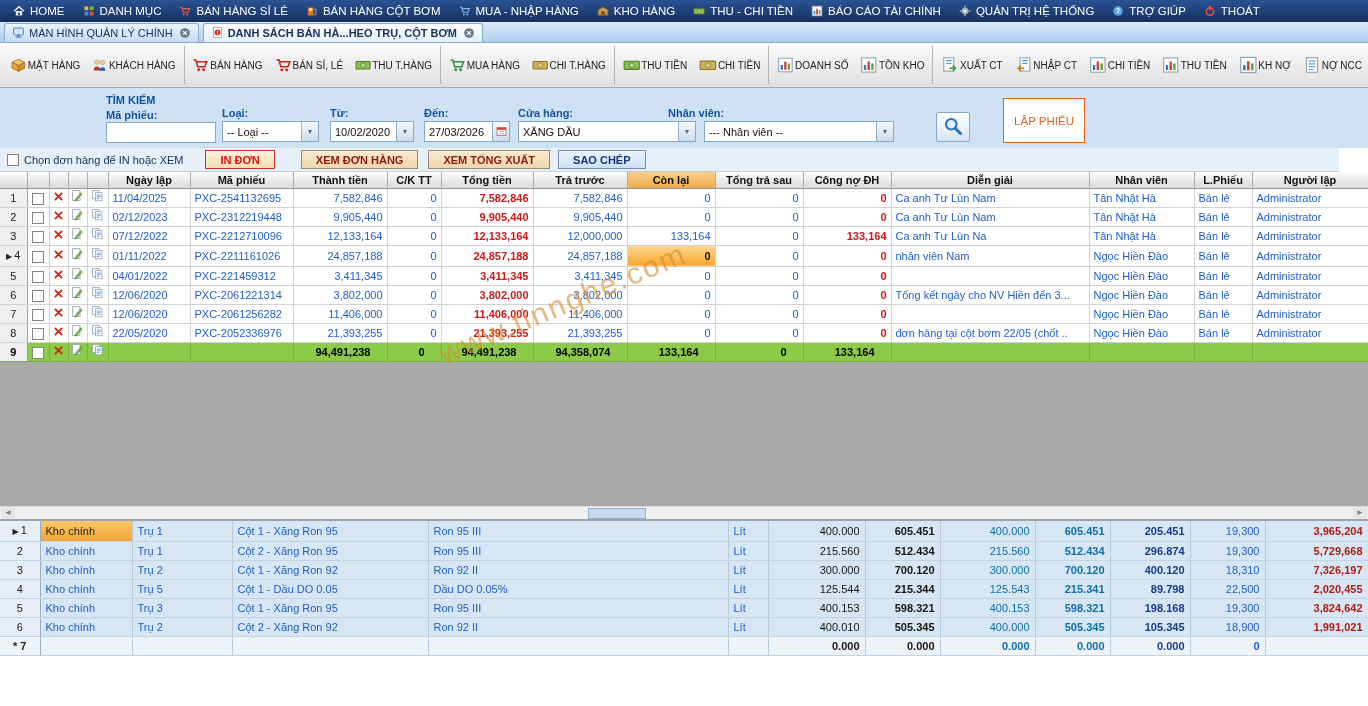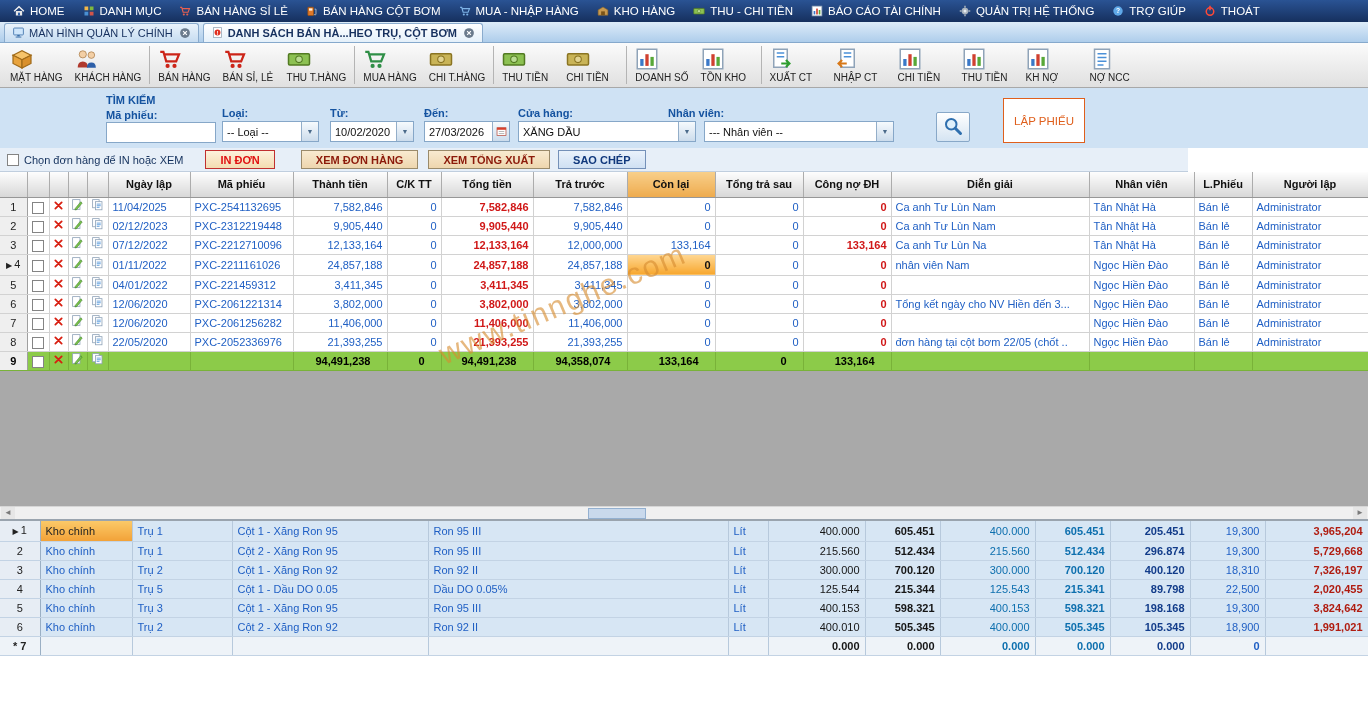--- a/index.html
+++ b/index.html
@@ -12,50 +12,50 @@
 .mitem{display:flex;align-items:center;gap:5px;color:#fff;font-size:11.5px;padding:0 9px;height:22px;white-space:nowrap;cursor:default}
 
 
 .tabbar{position:absolute;left:0;top:22px;width:1368px;height:21px;background:linear-gradient(#ddecf9,#aecdeb);border-bottom:1px solid #86a9cc;display:flex;align-items:flex-end}
 .tab{display:inline-flex;align-items:center;gap:4px;height:19px;margin:0 0 0 4px;padding:0 7px;border:1px solid #8aabcd;border-bottom:none;background:linear-gradient(#eaf3fb,#c6dcf1);border-radius:3px 3px 0 0;color:#16305e;white-space:nowrap}
 .tab.active{background:linear-gradient(#ffffff,#e4f0fa);font-weight:bold}
 .tabclose{display:inline-flex;margin-left:2px}
 
 
 .toolbar{position:absolute;left:0;top:43px;width:1368px;height:45px;background:linear-gradient(#fbfbfb,#e0e0e0);border-bottom:1px solid #a8a8a8;display:flex;align-items:center;padding-left:4px}
-.titem{display:flex;flex-direction:column;justify-content:center;gap:1px;min-width:64px;height:43px;padding:0 6px;color:#222}
+.titem{display:flex;flex-direction:row;align-items:center;justify-content:center;gap:1px;min-width:64px;height:43px;padding:0 6px;color:#222}
 .tlabel{font-size:10px;white-space:nowrap}
 .tsep{width:1px;height:38px;background:#b4b4b4;margin:0 2px}
 
 
 .filterbar{position:absolute;left:0;top:88px;width:1368px;height:60px;background:#cfe2f4}
 .gbox{position:absolute;left:3px;top:1px;width:94px;height:56px;border:1px solid #93b4d4;padding:1px 0 0 0}
 .gbox legend{font-weight:bold;color:#1553a0;font-size:11px;margin-left:4px;padding:0 3px}
 .fcheck{display:flex;align-items:center;gap:4px;color:#1553a0;margin:2px 0 0 7px;font-size:11px;white-space:nowrap}
 .flabel{position:absolute;font-weight:bold;color:#1553a0;white-space:nowrap}
 .tbx{position:absolute;height:21px;border:1px solid #86a7c8;background:#fff;font-family:"Liberation Sans",sans-serif;font-size:11px;padding:0 4px}
 .fld{position:absolute;top:33px;height:21px;background:#fff;border:1px solid #86a7c8;display:flex;align-items:center;color:#111}
 .fld .val{flex:1;padding:0 4px;white-space:nowrap;overflow:hidden}
 .fld .ddbtn{width:17px;height:100%;background:linear-gradient(#f6fafd,#ccdcec);border-left:1px solid #93aec9;display:flex;align-items:center;justify-content:center;color:#4a6a8a;font-size:7px}
 .searchbtn{position:absolute;width:34px;height:30px;background:linear-gradient(#ffffff,#d5e4f2);border:1px solid #88a8c8;border-radius:2px;display:flex;align-items:center;justify-content:center;cursor:pointer}
 .lapphieu{position:absolute;left:1003px;top:10px;width:82px;height:45px;background:#fff;border:1px solid #df5f1c;color:#df5f1c;font-weight:normal;font-size:11.5px;font-family:"Liberation Sans",sans-serif;cursor:pointer}
 
 
-.actionrow{position:absolute;left:0;top:148px;width:1188px;height:24px;background:#e7eff8;border-bottom:1px solid #c0cede;display:flex;align-items:center;padding-left:7px}
+.actionrow{position:absolute;left:0;top:148px;width:1339px;height:24px;background:#e7eff8;border-bottom:1px solid #c0cede;display:flex;align-items:center;padding-left:7px}
 .aclabel{color:#13305c;margin-left:5px;white-space:nowrap}
 .abtn{height:19px;padding:0 14px;font-size:11px;font-weight:bold;font-family:"Liberation Sans",sans-serif;cursor:pointer;white-space:nowrap}
 .abtn.red{margin-left:22px;background:linear-gradient(#fdf2dc,#f3dcb2);border:1px solid #c03030;color:#e01010}
 .abtn.maroon{margin-left:26px;background:linear-gradient(#f8ead0,#eed6ae);border:1px solid #9a8a6a;color:#8c1a0a}
 .abtn.maroon + .abtn.maroon{margin-left:10px}
 .abtn.blue{margin-left:8px;background:linear-gradient(#eaf2fb,#cfe0f3);border:1px solid #7490b8;color:#10387c}
 
 
 .gridwrap{position:absolute;left:0;top:172px;width:1368px;height:347px;background:#a9a9a9;overflow:hidden}
 table.grid{border-collapse:collapse;table-layout:fixed;width:1368px;background:#fff}
-.ghead th{height:25px;background:linear-gradient(#fdfdfd,#d8d8d8);border-right:1px solid #acacac;border-bottom:1px solid #979797;font-weight:bold;font-size:11px;color:#111;text-align:center;overflow:hidden;white-space:nowrap;padding:0 2px}
+.ghead th{height:16px;background:linear-gradient(#fdfdfd,#d8d8d8);border-right:1px solid #acacac;border-bottom:1px solid #979797;font-weight:bold;font-size:11px;color:#111;text-align:center;overflow:hidden;white-space:nowrap;padding:0 2px}
 .ghead th.hl{background:linear-gradient(#f8cf8a,#eeab4e)}
 .grow td{height:19px;line-height:18px;border-right:1px solid #d2d2d2;border-bottom:1px solid #d2d2d2;background:#fff;overflow:hidden;white-space:nowrap;padding:0 4px;font-size:11px}
 .rnum{background:#efefef!important;border-right:1px solid #9f9f9f!important;text-align:center;color:#222;padding:0!important}
 .ccb,.cico{text-align:center;padding:0!important}
 .al{text-align:left}.ar{text-align:right}
 .tblue{color:#1f5fc4}
 .tred{color:#d01818;font-weight:bold}
 .selcell{background:linear-gradient(#ffd894,#f7a72e)!important;color:#111!important;font-weight:bold}
 .selarr{font-size:8px;margin-right:2px;color:#222}
 .gsum td{height:19px;line-height:18px;background:#8ccb49;border-right:1px solid #79b239;border-bottom:1px solid #79b239;font-weight:bold;color:#000;white-space:nowrap;overflow:hidden;padding:0 16px}

